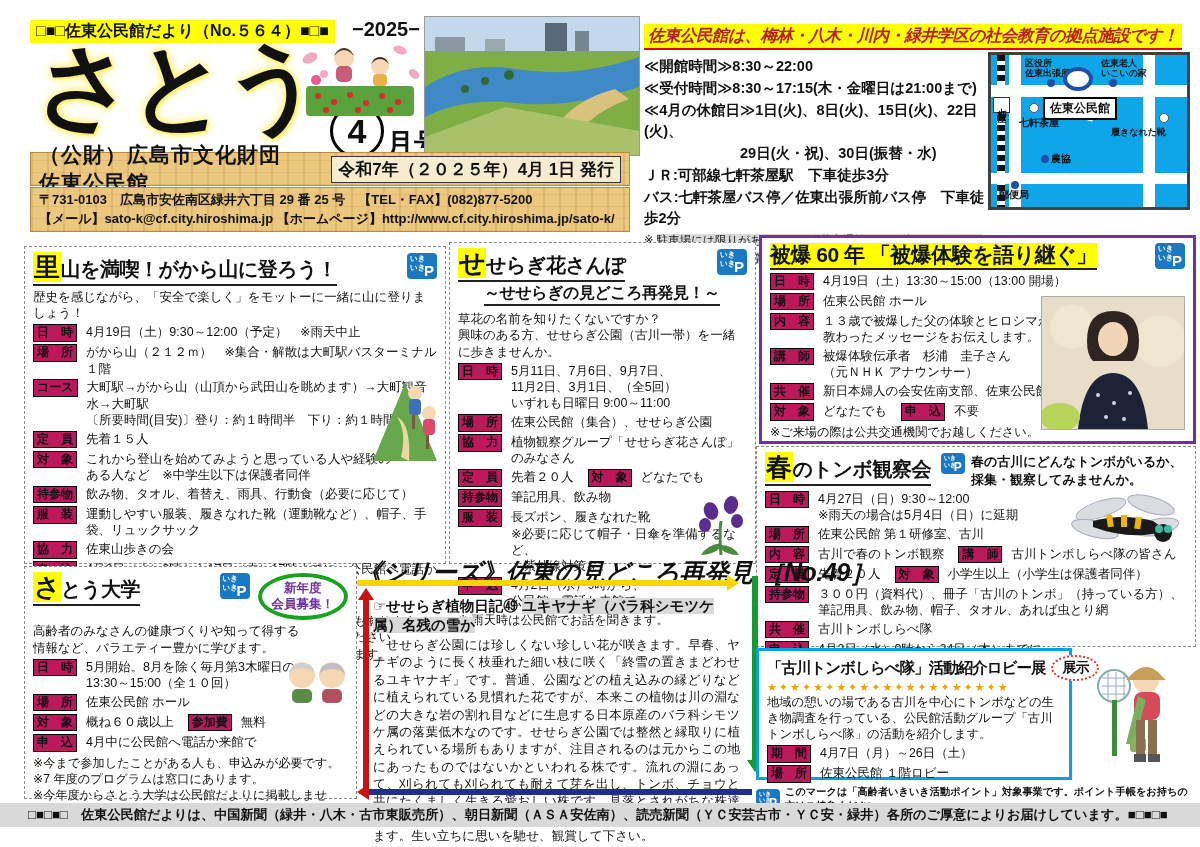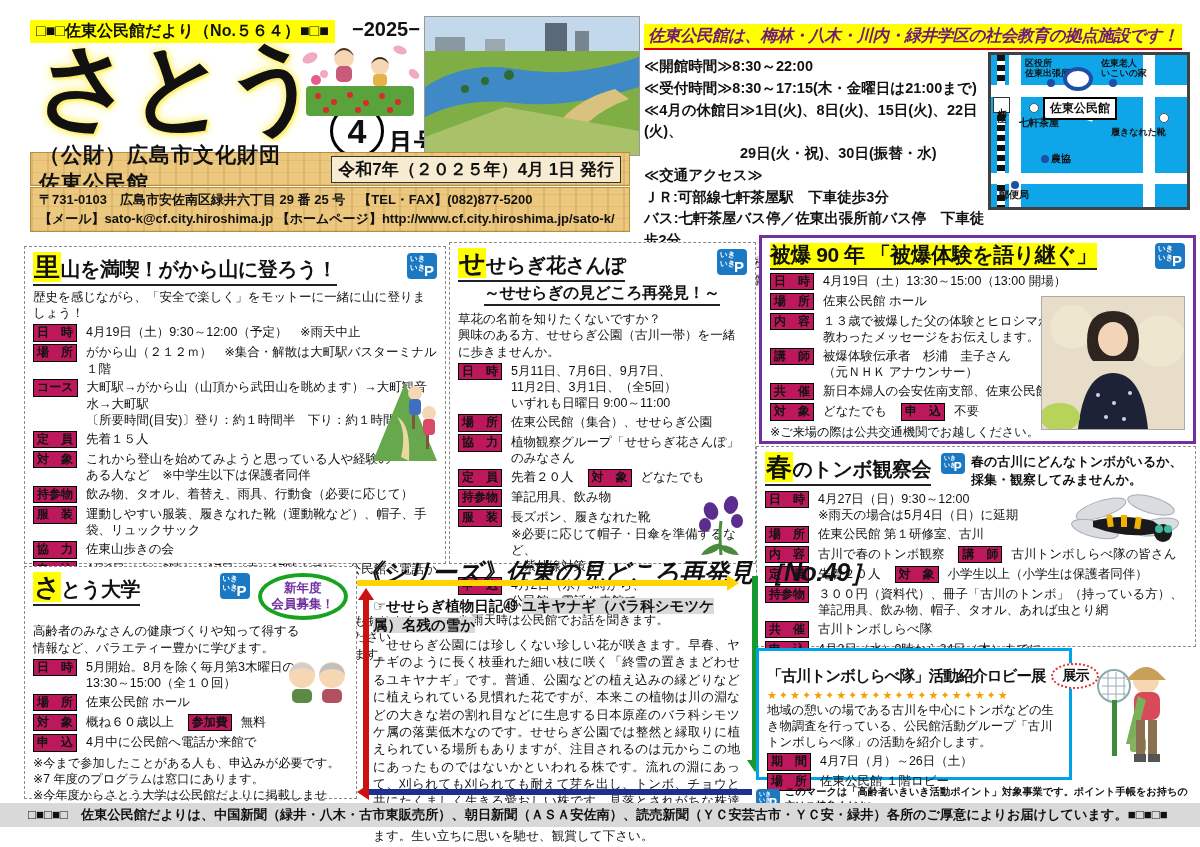--- a/index.html
+++ b/index.html
@@ -21,21 +21,21 @@
            background-image:repeating-linear-gradient(90deg,rgba(130,80,20,.14) 0 2px,transparent 2px 16px),
                             repeating-linear-gradient(0deg,rgba(130,80,20,.10) 0 1px,transparent 1px 12px)}
   .pub-bar{left:30px;top:152px;width:600px;height:34px;display:flex;align-items:center;gap:14px;padding:0 8px;box-sizing:border-box}
   .pub-name{font-weight:bold;font-size:21px;letter-spacing:1px}
   .pub-date{border:1.5px solid #333;background:#f7ecd2;font-size:17px;font-weight:bold;padding:1px 6px;white-space:nowrap}
   .addr-bar{left:30px;top:187px;width:600px;height:45px;padding:3px 8px;box-sizing:border-box;
             font-weight:bold;font-size:13px;line-height:1.45}
   .photo{left:424px;top:16px;width:214px;height:138px;border:1px solid #999;overflow:hidden}
   
   .hdr-right{left:644px;top:24px;width:552px}
-  .hdr-headline{display:inline-block;background:#ffff00;color:#701a75;font-weight:bold;font-style:italic;
+  .hdr-headline{display:inline-block;background:#ffff00;color:#b91c1c;font-weight:bold;font-style:italic;
                 font-size:16.5px;border-bottom:2.5px solid #e00000;padding:1px 4px;letter-spacing:-.5px}
   .hdr-lines{margin-top:6px;font-weight:bold;font-size:14.5px;line-height:1.5;width:350px}
   .hdr-lines .indent{padding-left:96px}
   .hdr-note{font-size:11.5px;margin-top:3px}
   .hdr-note .gray{background:#d9d9d9}
   
   .map{left:988px;top:52px;width:196px;height:152px;background:#0ea5e9;border:3px solid #404040;overflow:hidden}
   .road{position:absolute;background:#fff}
   .rail{position:absolute;left:6px;top:0;width:8px;height:100%;
         background:repeating-linear-gradient(180deg,#111 0 6px,#fff 6px 10px)}
@@ -47,21 +47,21 @@
   .map-circle{position:absolute;left:72px;top:12px;width:22px;height:16px;background:#fff;border:4px solid #1d4fa8;border-radius:50%}
   .map-station{position:absolute;left:2px;top:42px;background:#fff;border:1px solid #333;font-size:9px;
                font-weight:bold;writing-mode:vertical-rl;padding:3px 1px;letter-spacing:2px}
   
   .artbox{border:1.6px dashed #8a8a8a;background:#fff;box-sizing:border-box;padding:6px 8px}
   .a-satoyama{left:24px;top:246px;width:422px;height:318px}
   .a-daigaku{left:24px;top:566px;width:333px;height:233px}
   .a-seseragi{left:449px;top:242px;width:307px;height:322px}
   .a-tombo{left:756px;top:446px;width:440px;height:201px}
   .a-hibaku{left:759px;top:235px;width:437px;height:209px;border:3.5px solid #7030a0;padding:5px 8px;box-sizing:border-box;background:#fff}
-  .a-lobby{left:756px;top:648px;width:316px;height:132px;border:3px solid #00a2e8;padding:12px 8px;box-sizing:border-box;background:#fff}
+  .a-lobby{left:756px;top:648px;width:316px;height:132px;border:3px solid #00a2e8;padding:4px 8px;box-sizing:border-box;background:#fff}
   .title-row{display:flex;align-items:flex-start;gap:8px}
   .art-title{font-weight:bold;font-size:20px;line-height:1.15;border-bottom:2.5px solid #222;padding-bottom:1px;letter-spacing:-.5px}
   .t-head{background:#ffff00;font-size:26px;padding:0 1px;font-weight:bold}
   .subtitle{font-weight:bold;font-size:16px;text-align:center;border-bottom:2px solid #222;display:inline-block;margin:1px 0 2px 26px;letter-spacing:-.5px}
   .intro{font-size:12.5px;line-height:1.32;margin:3px 0 2px}
   .rows{font-size:12.5px;line-height:1.3}
   .row{display:flex;margin:2.5px 0;align-items:flex-start}
   .lbl{flex:none;border:1.2px solid #000;background:#be185d;font-weight:bold;font-size:12px;
        padding:0 3px;margin-right:9px;white-space:pre}
   .val{white-space:pre-line}
@@ -175,21 +175,20 @@
   <div>【メール】sato-k@cf.city.hiroshima.jp 【ホームページ】http://www.cf.city.hiroshima.jp/sato-k/</div>
 </div>
 
 <div class="abs hdr-right">
   <div class="hdr-headline">佐東公民館は、梅林・八木・川内・緑井学区の社会教育の拠点施設です！</div>
   <div class="hdr-lines">
     <div>≪開館時間≫8:30～22:00</div>
     <div>≪受付時間≫8:30～17:15(木・金曜日は21:00まで)</div>
     <div>≪4月の休館日≫1日(火)、8日(火)、15日(火)、22日(火)、</div>
     <div class="indent">29日(火・祝)、30日(振替・水)</div>
-    <div>≪交通アクセス≫</div>
     <div>ＪＲ:可部線七軒茶屋駅　下車徒歩3分</div>
     <div>バス:七軒茶屋バス停／佐東出張所前バス停　下車徒歩2分</div>
   </div>
   <div class="hdr-note">※ <span class="gray">駐車場には限りがあります。公共交通機関でお越しください。</span></div>
   <div class="hdr-note">※ <span class="gray">講座の申し込みの際にお寄せいただいた個人情報は、目的以外には使用いたしません。</span></div>
 </div>
 
 <div class="abs map">
   <div class="rail"></div>
   <div class="road" style="left:18px;top:0;width:12px;height:100%"></div>
@@ -347,21 +346,21 @@
         <ellipse cx="16" cy="18" rx="7" ry="9" transform="rotate(-20 16 18)"></ellipse>
     <ellipse cx="36" cy="12" rx="7" ry="9" transform="rotate(15 36 12)"></ellipse>
     <ellipse cx="10" cy="32" rx="6" ry="7"></ellipse>
         <ellipse cx="42" cy="28" rx="6" ry="7"></ellipse>
       </g>
   </svg>
 </div>
 
 <div class="abs a-hibaku">
   <div class="title-row">
-    <div class="art-title hl" style="font-size:21px">被爆 90 年 「被爆体験を語り継ぐ」</div>
+    <div class="art-title hl" style="font-size:21px">被爆 60 年 「被爆体験を語り継ぐ」</div>
     <div class="iki">
         <span class="t">いき
 いき</span>
         <span class="p">P</span>
       </div>
   </div>
   <div class="rows">
       <div class="row">
         <span class="lbl">日　時</span>
         <span class="val">4月19日（土）13:30～15:00（13:00 開場）</span>

